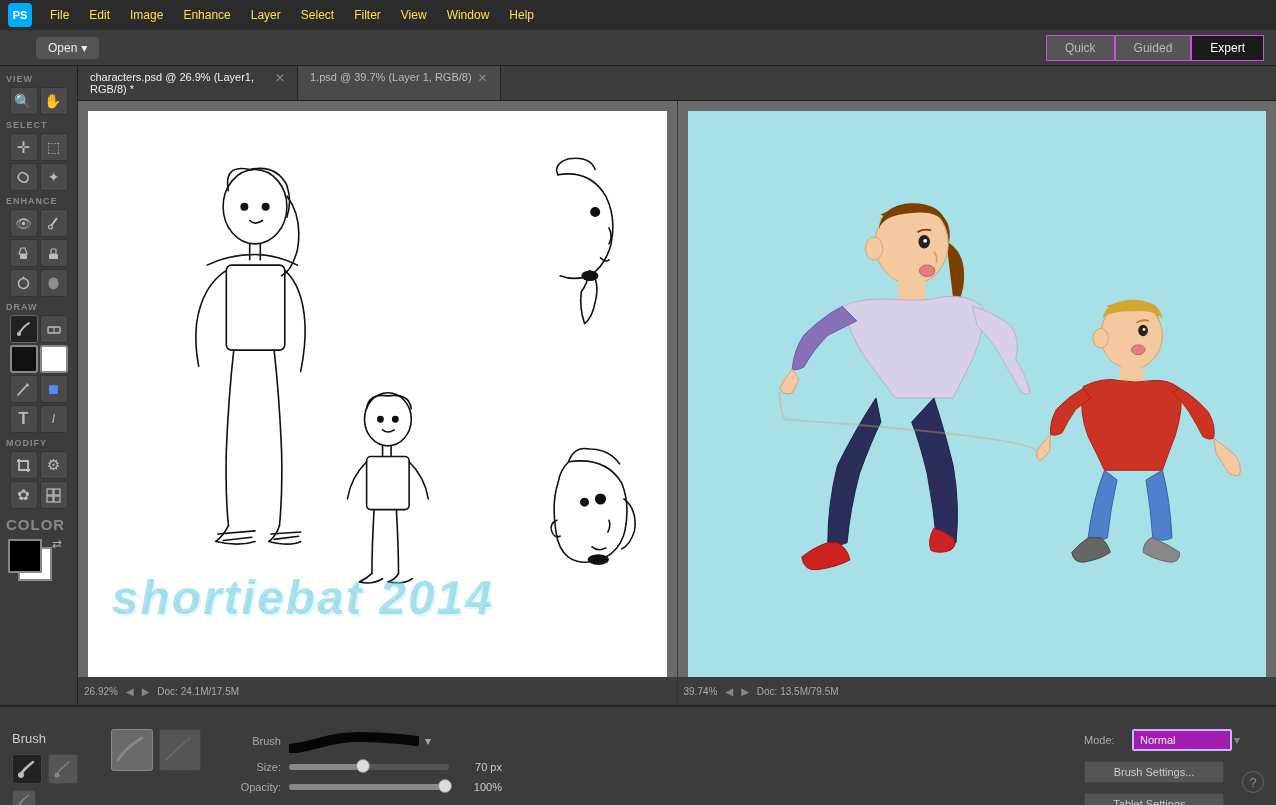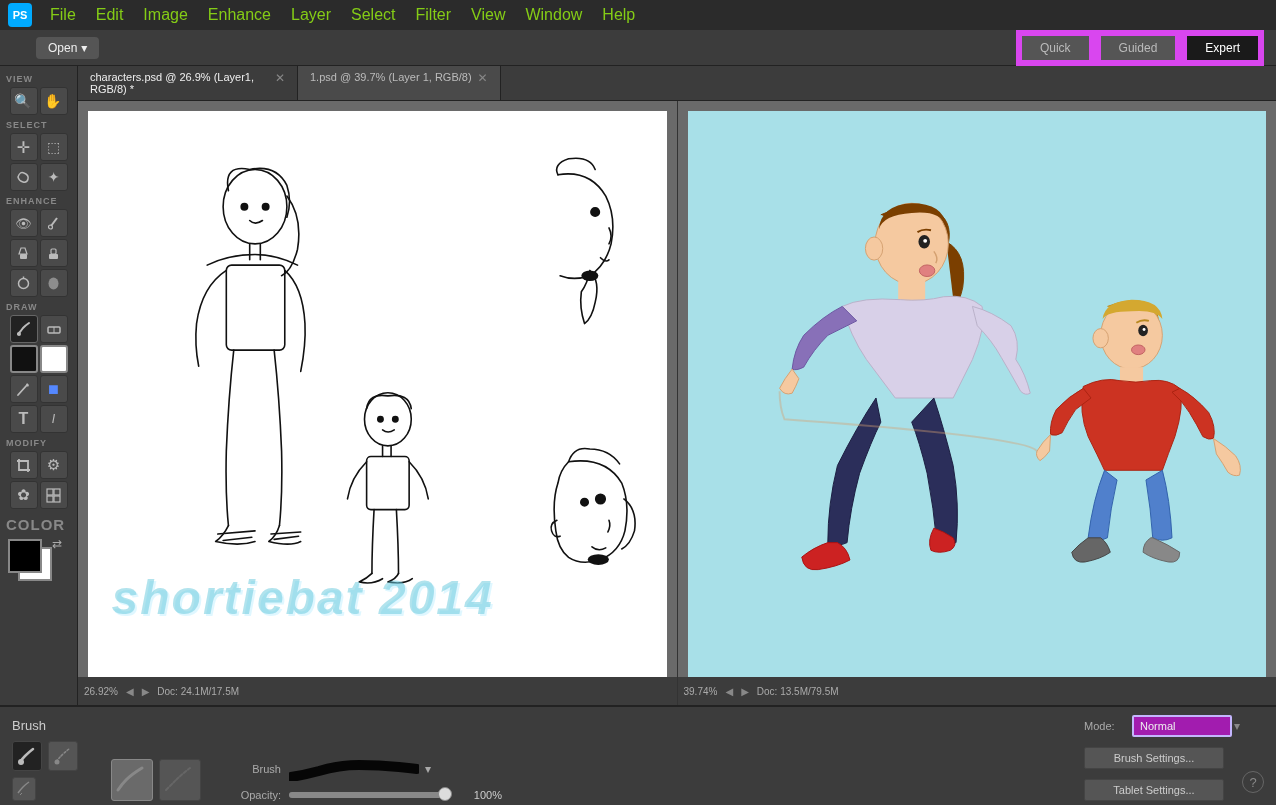--- a/index.html
+++ b/index.html
@@ -18,22 +18,22 @@
       width: 24px; height: 24px;
       background: #00aaff;
       border-radius: 4px;
       display: flex; align-items: center; justify-content: center;
       font-weight: bold; color: white; font-size: 11px;
       margin-right: 6px;
     }
     .menu-item {
       padding: 4px 8px;
       cursor: pointer;
-      color: #84cc16;
-      font-size: 16px;
+      color: #fde047;
+      font-size: 12px;
       border-radius: 3px;
     }
 
     
     #toolbar {
       height: 36px;
       background: #3c3c3c;
       display: flex;
       align-items: center;
       padding: 0 12px;
@@ -53,21 +53,21 @@
       margin-left: auto;
       display: flex;
       gap: 0;
     }
     .mode-tab {
       padding: 5px 18px;
       background: #555;
       color: #bbb;
       cursor: pointer;
       font-size: 12px;
-      border: 6px solid #d946ef;
+      border: 1px solid #d946ef;
     }
     .mode-tab.active {
       background: #1a1a1a;
       color: #fff;
     }
 
     
     #main-layout {
       display: flex;
       height: calc(805px - 30px - 36px - 100px);
@@ -179,22 +179,22 @@
     .statusbar-arrow {
       color: #888; cursor: pointer; font-size: 10px;
     }
 
     
     #bottom-panel {
       height: 100px;
       background: #3c3c3c;
       border-top: 2px solid #222;
       display: flex;
-      align-items: flex-end;
-      padding: 4px 12px;
+      align-items: flex-start;
+      padding: 22px 12px;
       gap: 12px;
     }
     #brush-label-section {
       display: flex;
       flex-direction: column;
       justify-content: flex-start;
       padding-top: 2px;
     }
     #brush-title {
       font-size: 13px;
@@ -782,20 +782,28 @@
       <div class="param-label">Brush</div>
       <div style="display:flex; align-items:center; gap:6px; flex:1;">
 
         <svg width="130" height="24" viewBox="0 0 130 24">
           <path d="M2 20 Q15 18 30 14 Q50 8 70 8 Q90 8 110 10 Q120 11 128 12" stroke="black" stroke-width="10" fill="none" stroke-linecap="round" opacity="0.9"></path>
         </svg>
         <span class="brush-arrow" style="cursor:pointer;">▾</span>
       </div>
     </div>
     <div class="param-row">
+      <div class="param-label">Size:</div>
+      <div class="slider-container" style="max-width:160px;">
+        <div class="slider-fill" style="width:45%;"></div>
+        <div class="slider-thumb" style="left:42%;"></div>
+      </div>
+      <div class="param-value">70 px</div>
+    </div>
+    <div class="param-row">
       <div class="param-label">Opacity:</div>
       <div class="slider-container" style="max-width:160px;">
         <div class="slider-fill" style="width:100%;"></div>
         <div class="slider-thumb" style="left:93%;"></div>
       </div>
       <div class="param-value">100%</div>
     </div>
   </div>
 
   <div id="mode-section">

